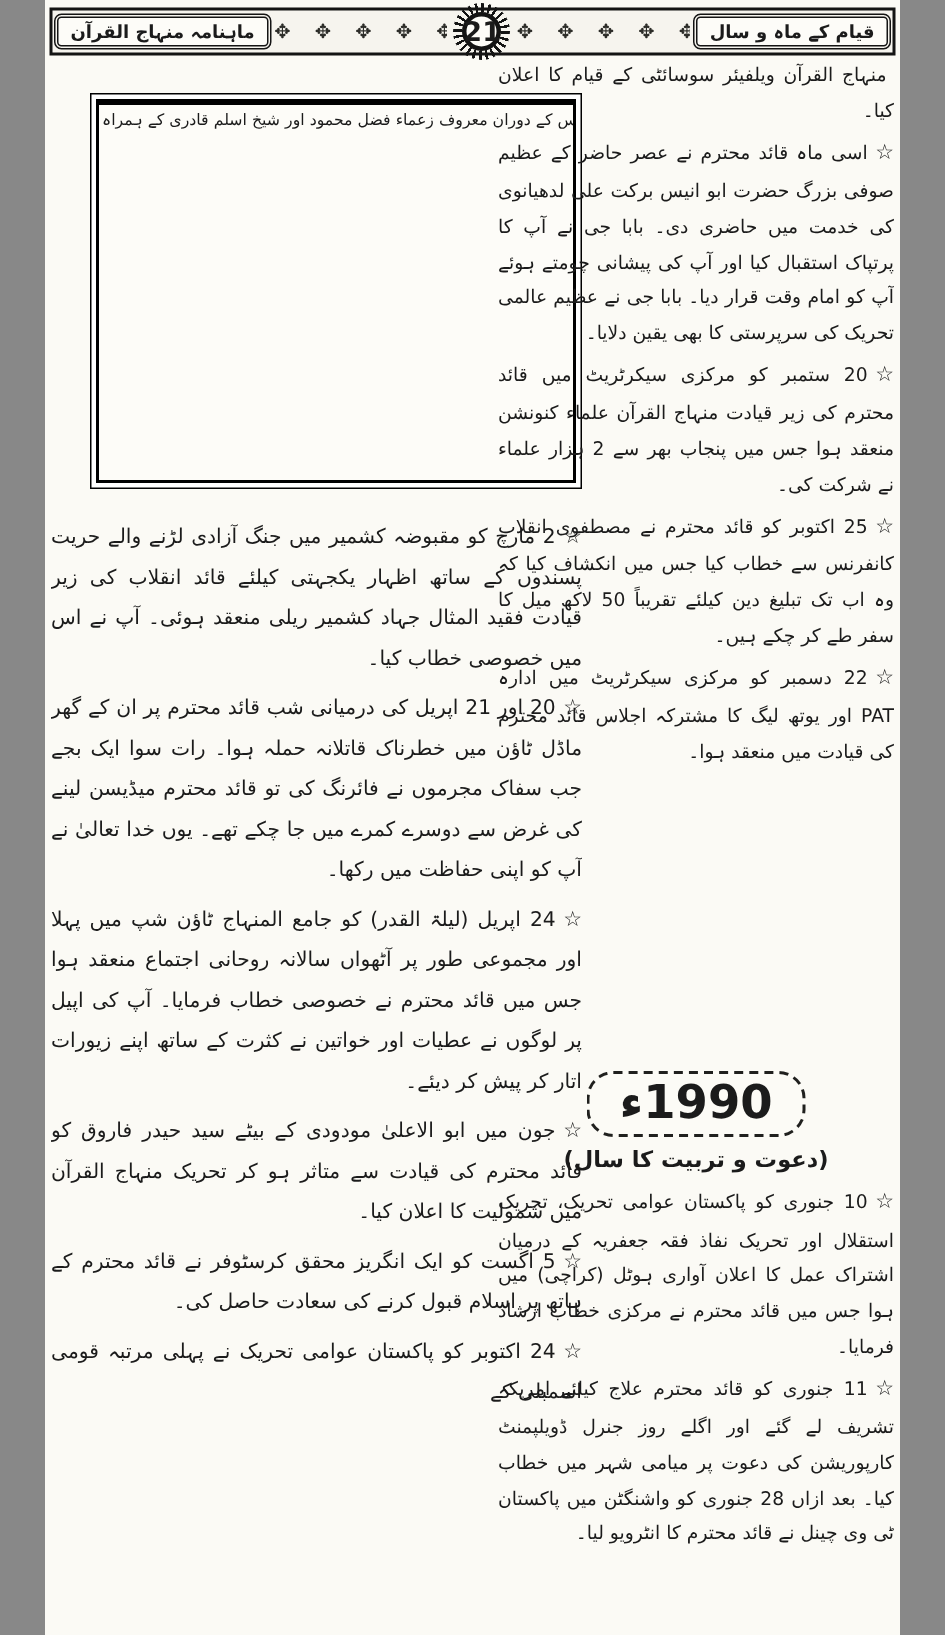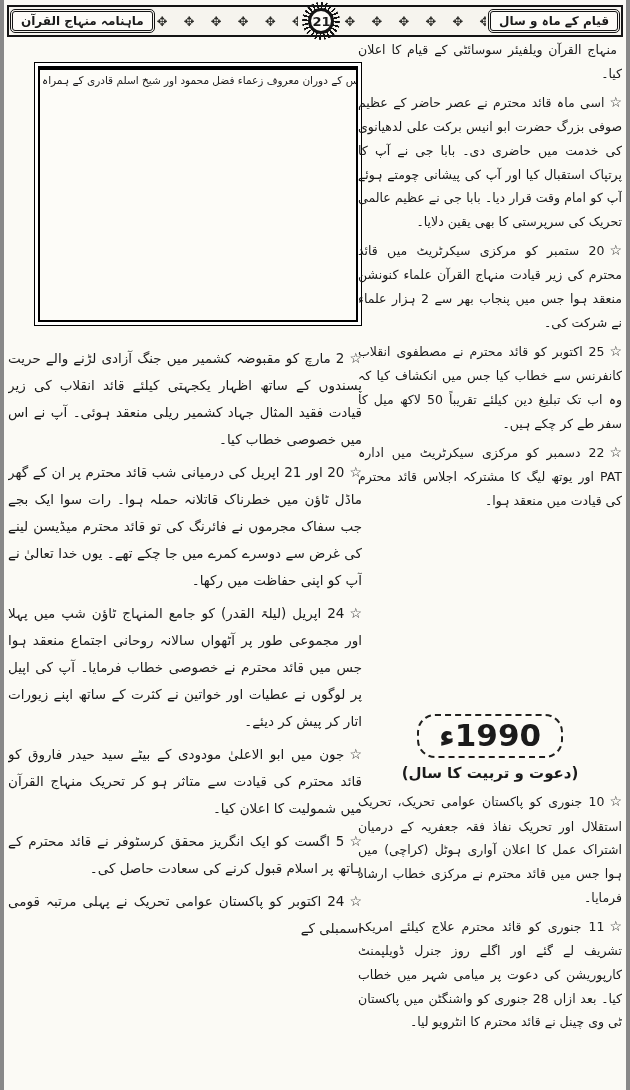--- a/index.html
+++ b/index.html
@@ -1,17 +1,17 @@
 <!DOCTYPE html>
 <html lang="ur"><head>
 <meta charset="utf-8">
 <style>
   html,body{margin:0;padding:0;background:#888;}
   .page{
-    position:relative; width:622px; height:1090px; margin:0 auto;
+    position:relative; width:570px; height:1090px; margin:0 auto;
     background:#fbfaf5; overflow:hidden; color:#1b1b1b;
     font-family:"DejaVu Sans", sans-serif;
   }
   
   .header-band{
     position:absolute; top:5px; left:3px; right:3px; height:32px;
     border:2px solid #141414; background:#f6f4ee;
     display:flex; align-items:center; gap:4px; padding:0 3px; box-sizing:border-box;
   }
   .masthead-box{
@@ -26,21 +26,21 @@
   .pagenum-wrap{position:relative; width:38px; height:38px; flex:0 0 auto;
     display:flex; align-items:center; justify-content:center;}
   .pagenum-burst{
     position:absolute; inset:0; border-radius:50%;
     background:repeating-conic-gradient(#141414 0deg 6deg, transparent 6deg 15deg);
   }
   .pagenum{
     position:relative; width:26px; height:26px; border-radius:50%;
     background:#fdfcf8; border:3px solid #141414;
     display:flex; align-items:center; justify-content:center;
-    font-size:13px; font-weight:bold; box-sizing:border-box;
+    font-size:18px; font-weight:bold; box-sizing:border-box;
   }
   
   .photo-frame{
     position:absolute; top:62px; left:30px; width:328px; height:264px;
     border:1px solid #000; background:#fff; padding:3px; box-sizing:border-box;
   }
   .photo-inner{
     width:100%; height:100%; border:2px solid #000; box-sizing:border-box;
     display:flex; flex-direction:row; overflow:hidden;
   }

